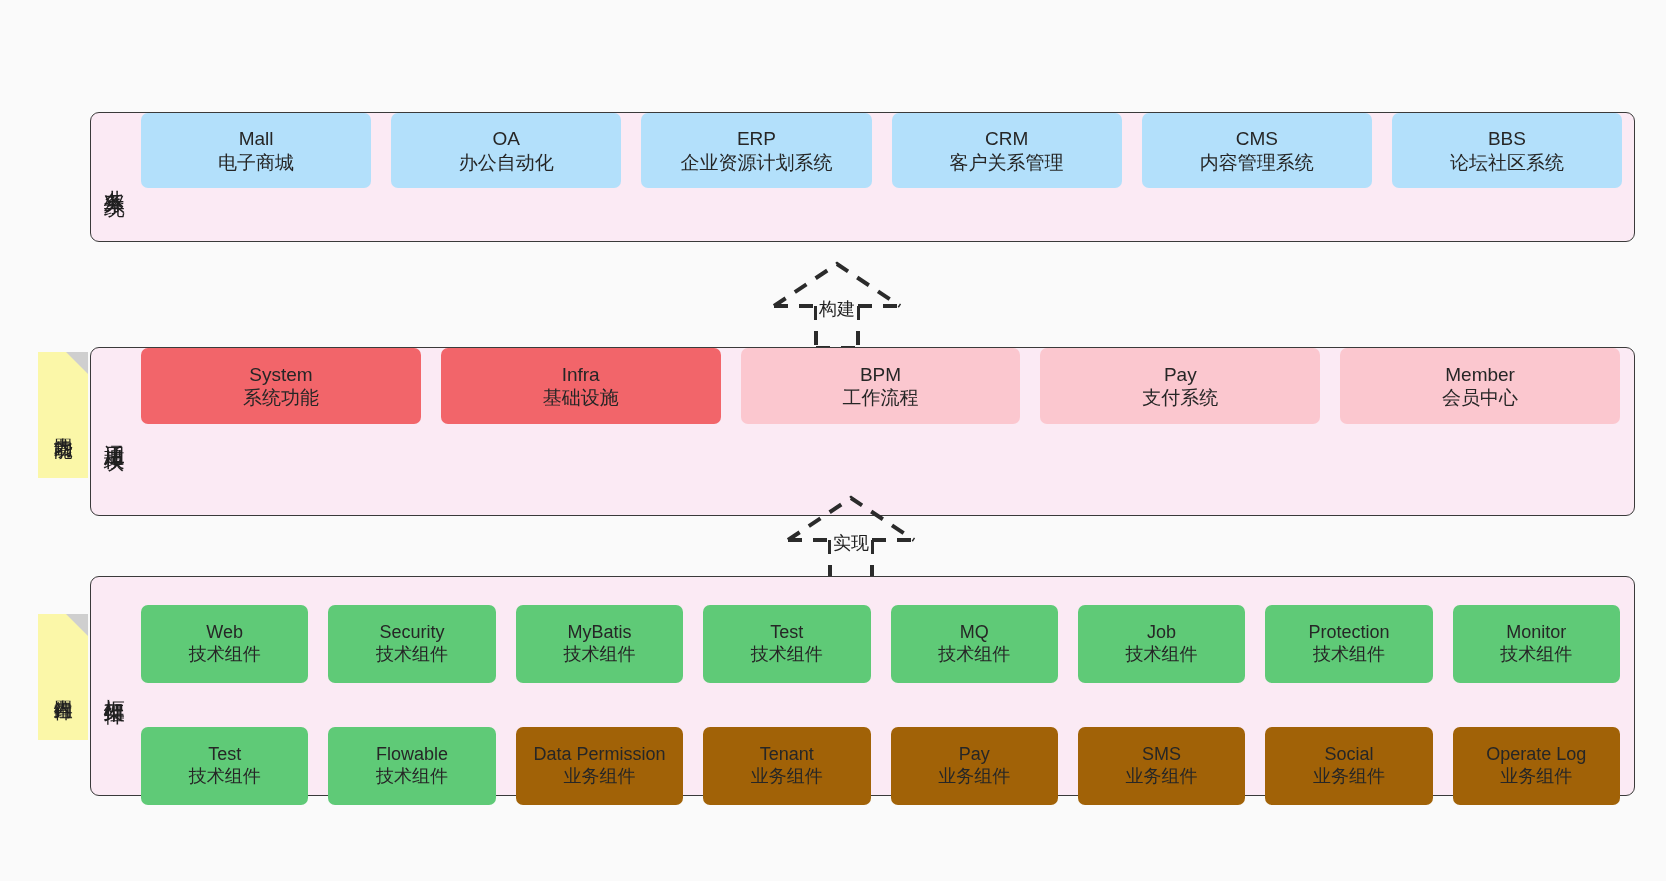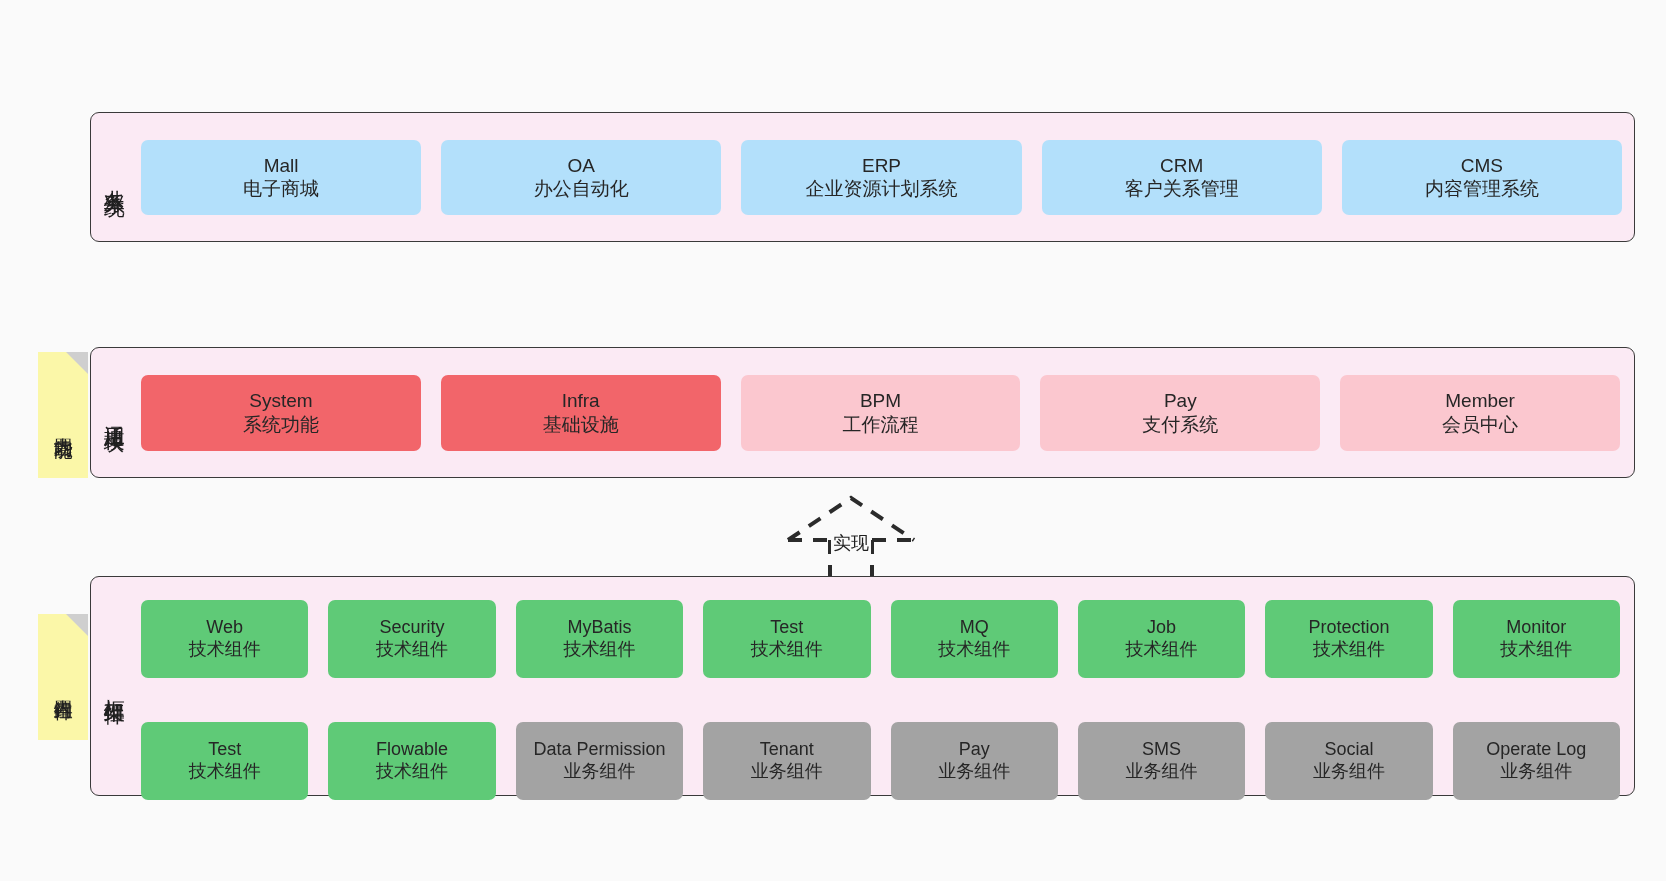--- a/index.html
+++ b/index.html
@@ -39,21 +39,20 @@
     text-orientation: upright;
     letter-spacing: 2px;
     line-height: 1.06;
     padding: 4px 0;
     user-select: none;
   }
   .layer-body {
     flex: 1 1 auto;
     display: flex;
     flex-direction: column;
-    justify-content: center;
     gap: 20px;
     padding: 0 14px 0 4px;
   }
   .row {
     display: flex;
     gap: 20px;
     align-items: stretch;
   }
   .cell {
     flex: 1 1 0;
@@ -70,28 +69,28 @@
     user-select: none;
   }
   .cell .t-en { display: block; }
   .cell .t-cn { display: block; }
 
   
   .c-blue      { background: #b3e0fb; }
   .c-red       { background: #f2656a; }
   .c-pinklight { background: #fbc7cf; }
   .c-green     { background: #5fca77; }
-  .c-greenlight{ background: #a3a3a3; }
+  .c-greenlight{ background: #a16207; }
 
   
   #layer-business  { left: 90px;  top: 112px; width: 1545px; height: 130px; }
   #layer-business  .layer-body { padding-right: 12px; }
   #layer-business  .cell { height: 75px; }
 
-  #layer-common    { left: 90px;  top: 347px; width: 1545px; height: 131px; }
+  #layer-common    { left: 90px;  top: 347px; width: 1545px; height: 169px; }
   #layer-common    .cell { height: 76px; }
 
   #layer-framework { left: 90px;  top: 576px; width: 1545px; height: 220px; }
   #layer-framework .layer-body { gap: 16px; }
   #layer-framework .cell { height: 78px; font-size: 18px; margin-top: 28px; }
 
   
   .note {
     position: absolute;
     background: #fbf7a8;
@@ -162,24 +161,39 @@
           <span class="t-cn">企业资源计划系统</span>
         </div>
         <div class="cell c-blue">
           <span class="t-en">CRM</span>
           <span class="t-cn">客户关系管理</span>
         </div>
         <div class="cell c-blue">
           <span class="t-en">CMS</span>
           <span class="t-cn">内容管理系统</span>
         </div>
+        <div class="cell c-blue">
+          <span class="t-en">BBS</span>
+          <span class="t-cn">论坛社区系统</span>
+        </div>
       </div>
     </div>
   </div>
 
+  <div class="arrow" id="arrow-build">
+    <svg width="150" height="92" viewBox="0 0 150 92" fill="none">
+      <path d="M12 48 L75 6 L138 48" stroke="#2b2b2b" stroke-width="4" stroke-dasharray="14 11" fill="none" stroke-linecap="butt"></path>
+      <path d="M12 48 L54 48" stroke="#2b2b2b" stroke-width="4" stroke-dasharray="14 11"></path>
+      <path d="M96 48 L138 48" stroke="#2b2b2b" stroke-width="4" stroke-dasharray="14 11"></path>
+      <path d="M54 48 L54 90" stroke="#2b2b2b" stroke-width="4" stroke-dasharray="14 11"></path>
+      <path d="M96 48 L96 90" stroke="#2b2b2b" stroke-width="4" stroke-dasharray="14 11"></path>
+      <path d="M54 90 L96 90" stroke="#2b2b2b" stroke-width="4" stroke-dasharray="14 11"></path>
+    </svg>
+    <span class="arrow-label">构建</span>
+  </div>
 
   <div class="note" id="note-functions">
     <span class="fold"></span>
     <span>内置功能</span>
   </div>
 
   <div class="layer" id="layer-common">
     <div class="layer-title">通用模块</div>
     <div class="layer-body">
       <div class="row">

